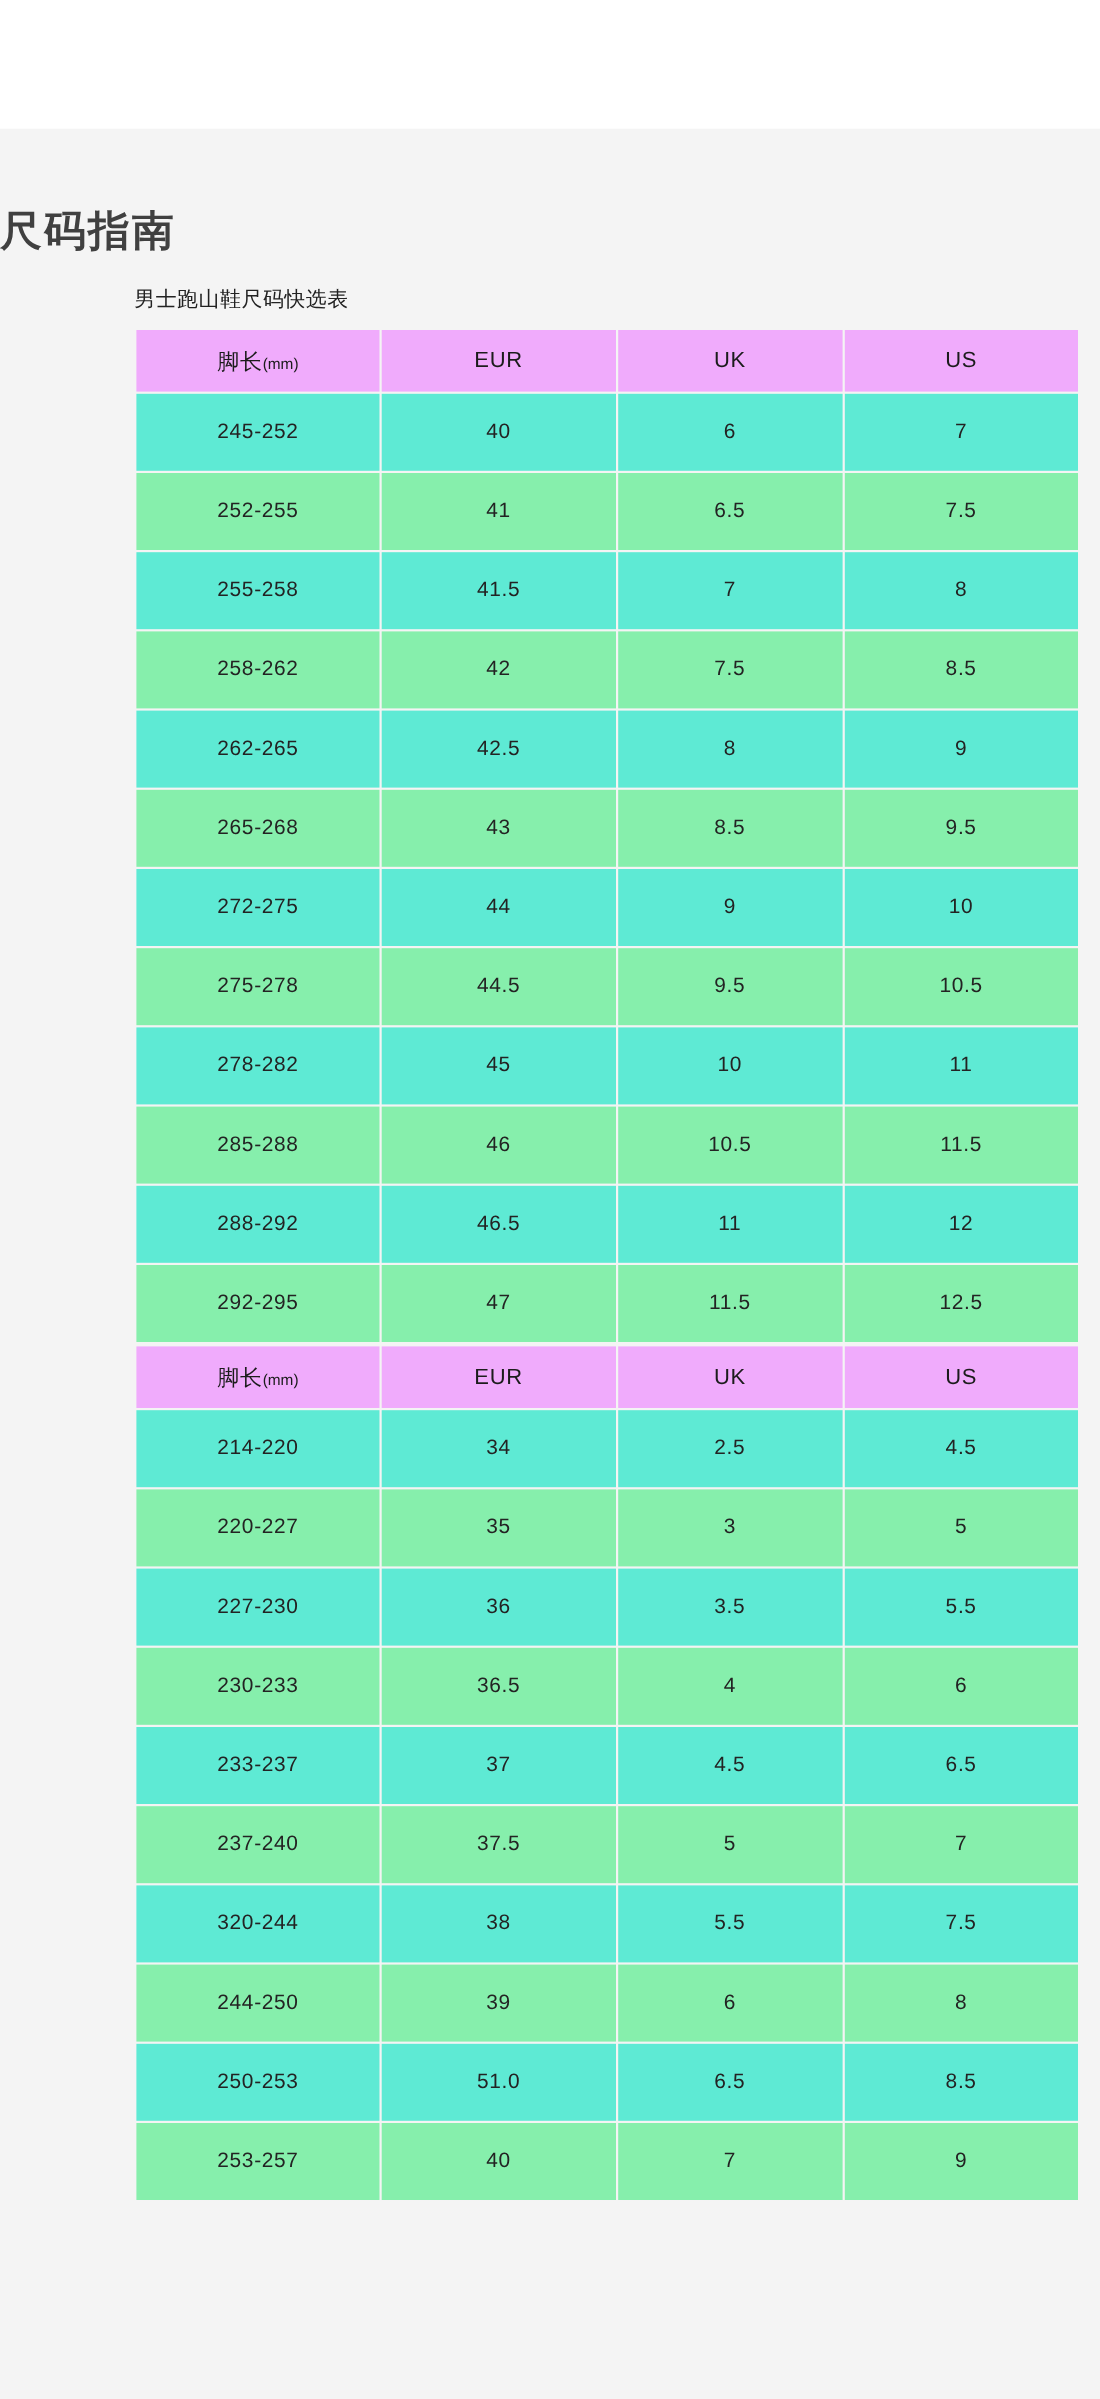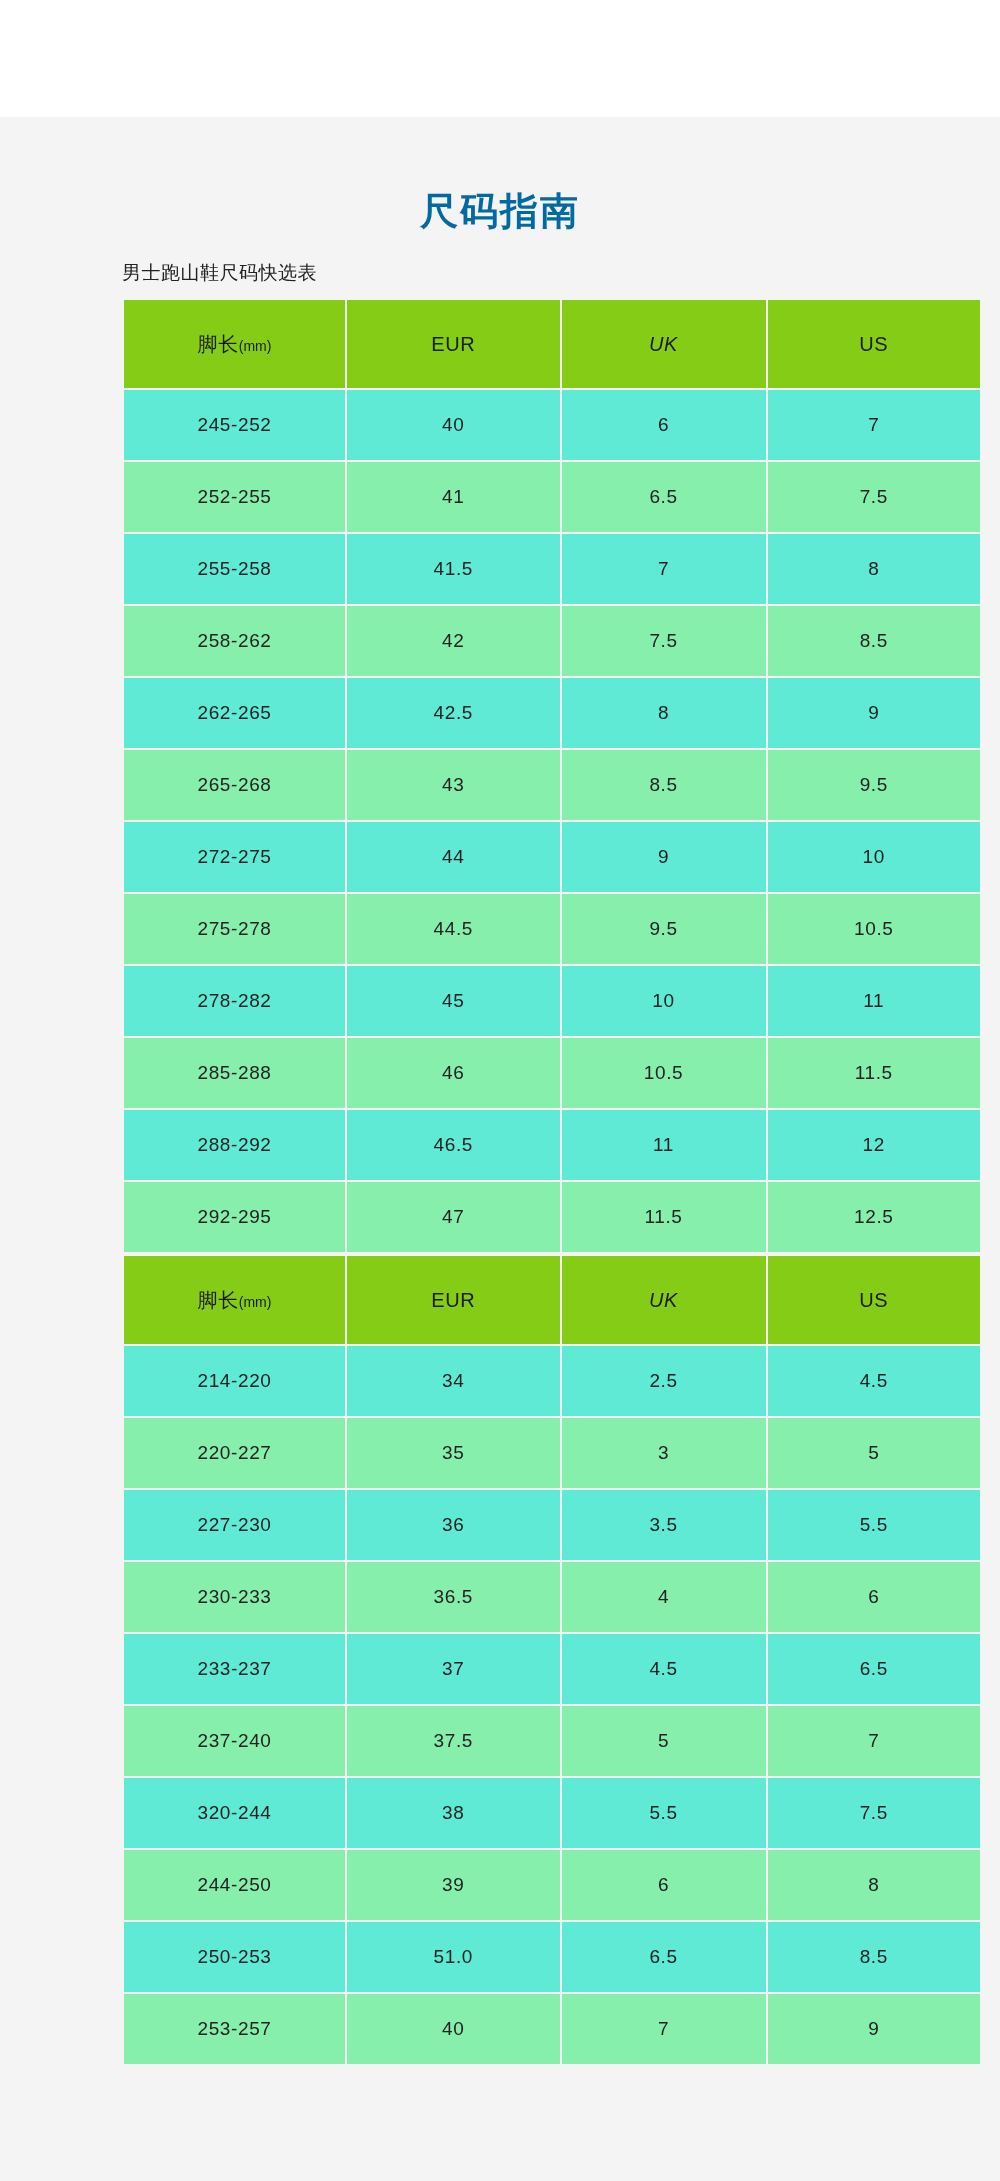--- a/index.html
+++ b/index.html
@@ -19,24 +19,24 @@
     background: #ffffff;
   }
   .page {
     width: 1000px;
     min-height: 2089px;
     background: #f4f4f4;
     box-sizing: border-box;
     padding: 0 0 0 0;
   }
   .page-title {
-    text-align: center;
+    text-align: left;
     font-size: 38px;
     font-weight: bold;
-    color: #0369a1;
+    color: #404040;
     letter-spacing: 2px;
     padding-top: 72px;
     padding-bottom: 0;
     line-height: 1.2;
   }
   .section {
     margin: 0 auto;
     width: 900px;
   }
   .section-caption {
@@ -59,28 +59,28 @@
     text-align: center;
     vertical-align: middle;
     font-size: 19px;
     color: #232323;
     height: 70px;
     padding: 0;
     font-weight: normal;
     letter-spacing: 0.6px;
   }
   .size-table th {
-    background: #84cc16;
+    background: #f0abfc;
     font-size: 20px;
     color: #1c1c1c;
-    height: 88px;
+    height: 56px;
   }
   .size-table .col-foot { width: 26%; }
   .size-table .col-eur  { width: 25%; }
-  .size-table .col-uk   { width: 24%; font-style: italic; }
+  .size-table .col-uk   { width: 24%; }
   .size-table .col-us   { width: 25%; margin-left: 36px; }
   .size-table tbody tr.row-odd td {
     background: #5eead4;
   }
   .size-table tbody tr.row-even td {
     background: #86efac;
   }
   .unit-small {
     font-size: 14px;
     letter-spacing: 0;

